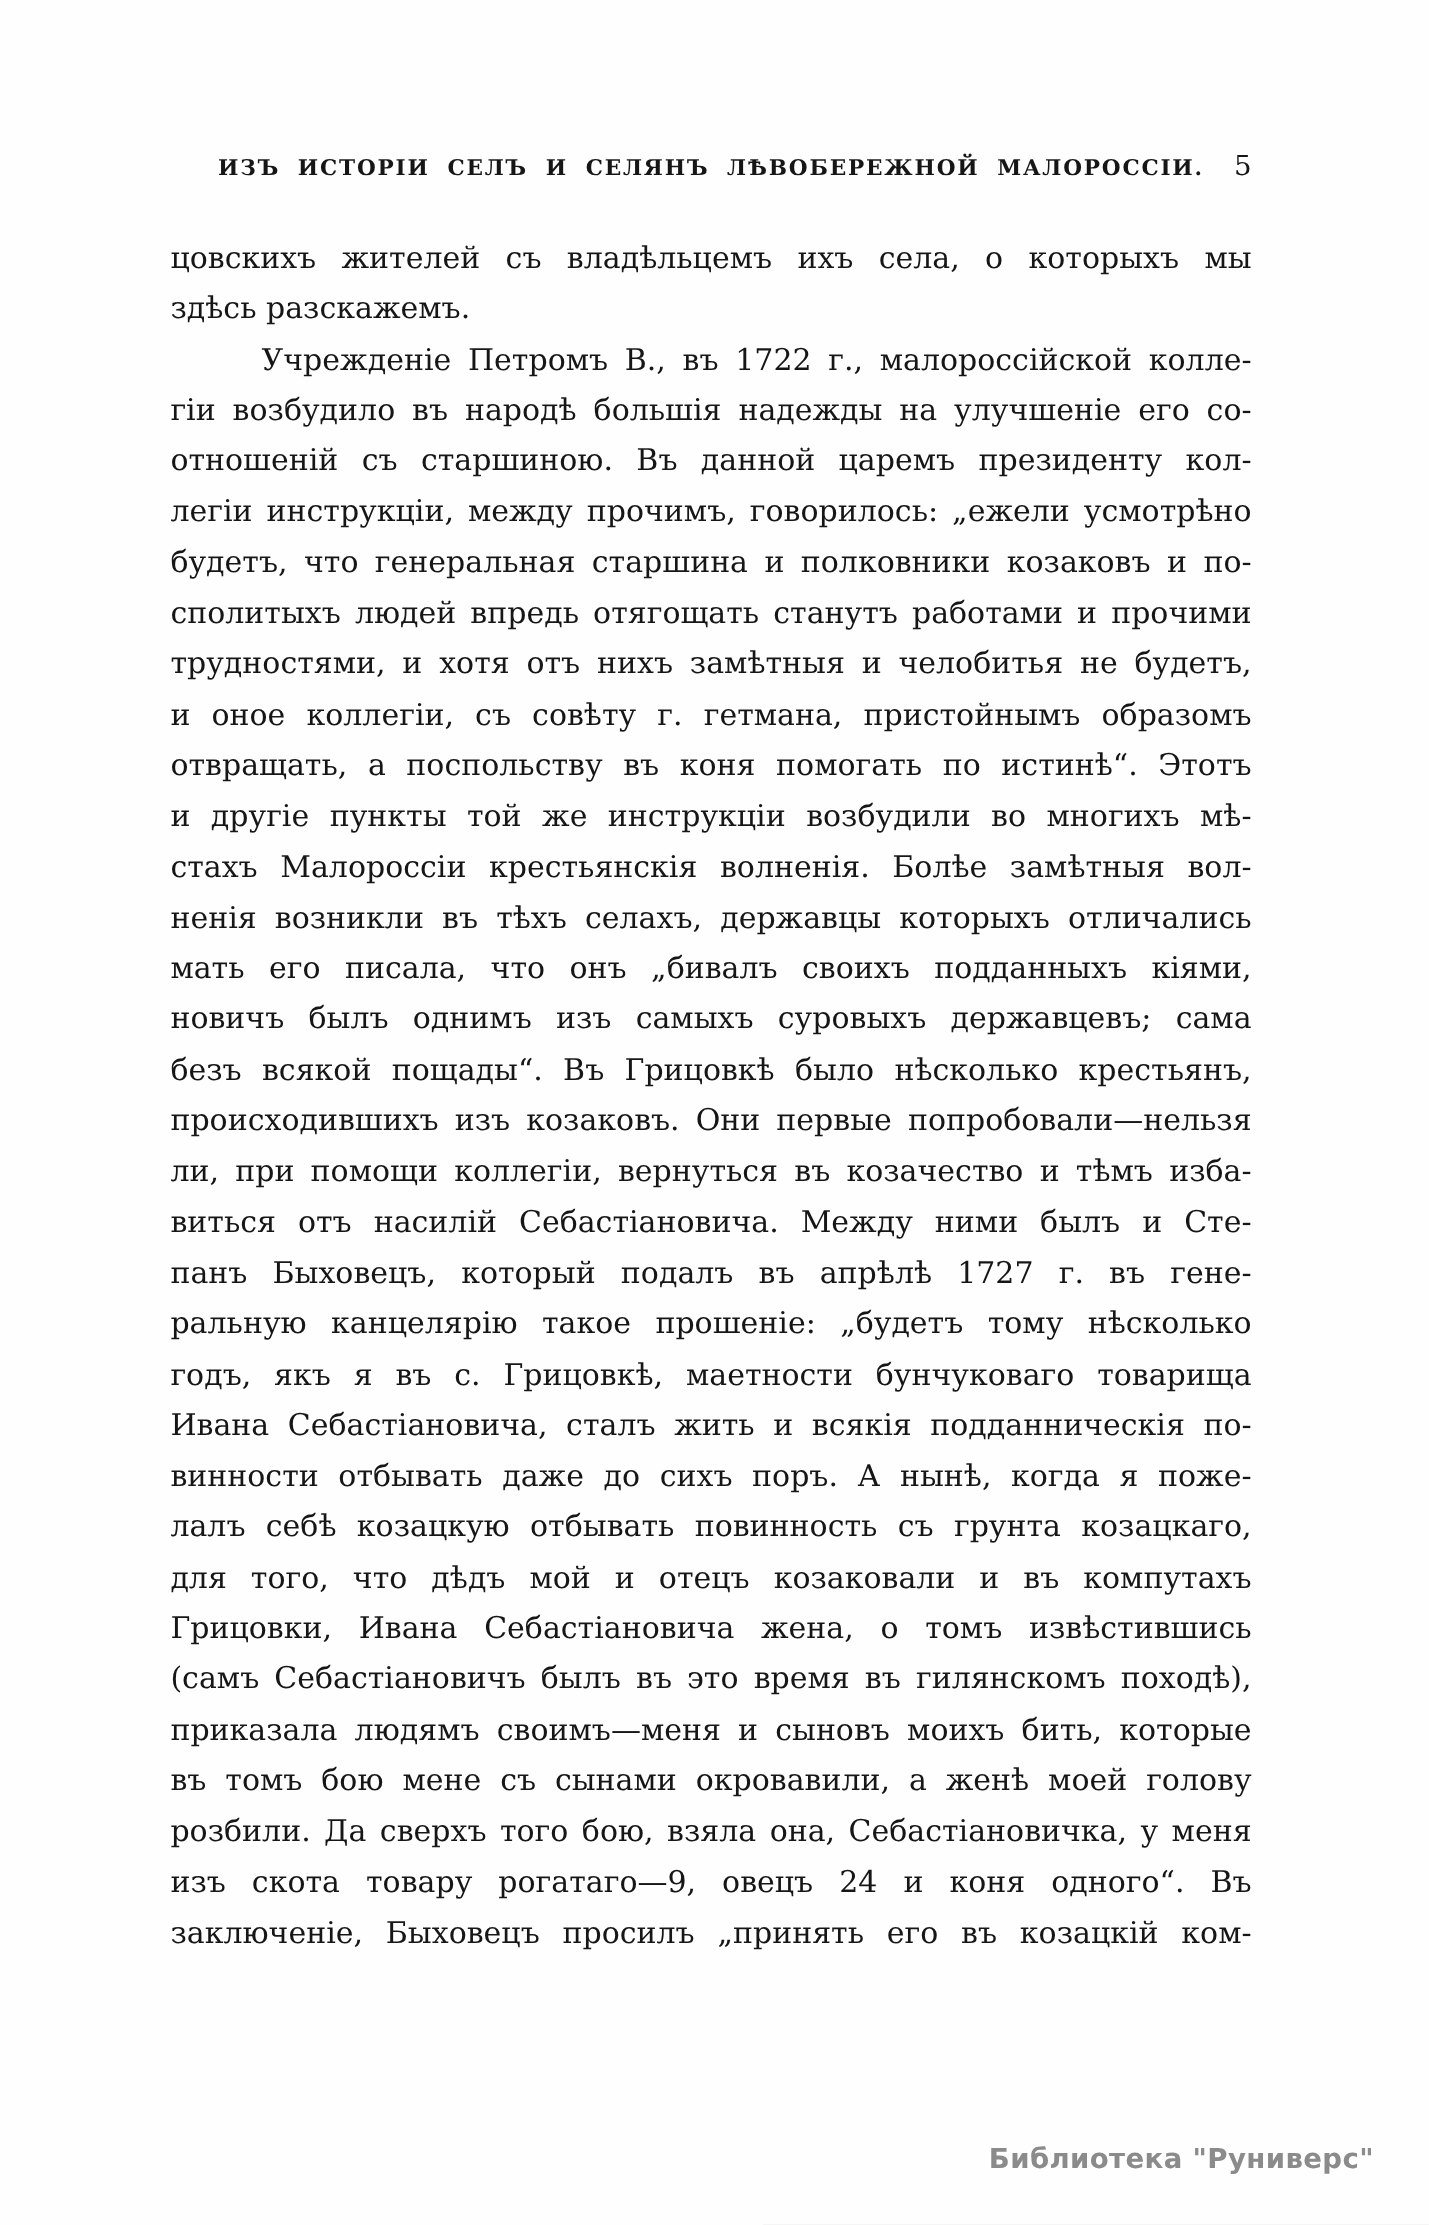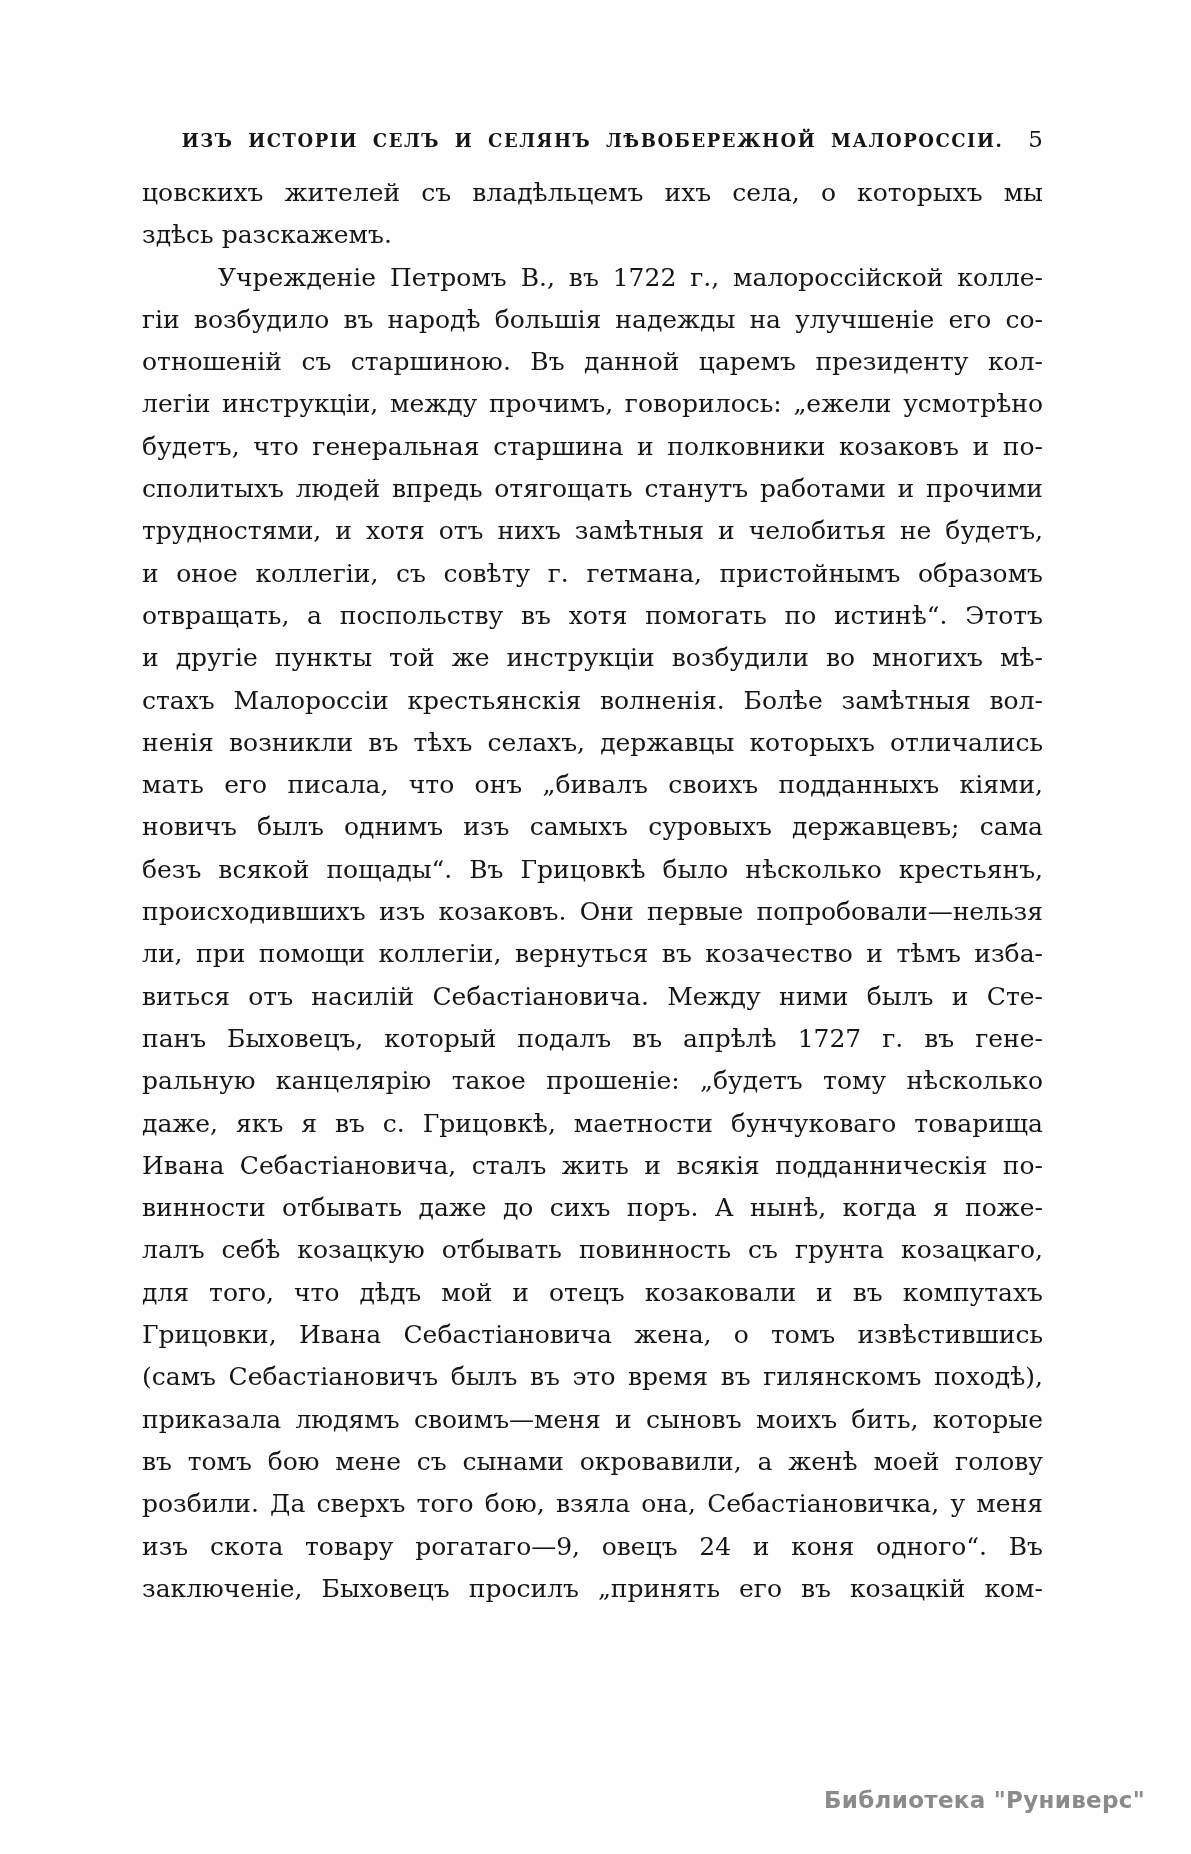--- a/index.html
+++ b/index.html
@@ -37,21 +37,21 @@
   .page-number {
     position: absolute;
     right: 0;
     top: 0;
     font-size: 23px;
     font-weight: 400;
   }
   .text-body {
     position: absolute;
     left: 142px;
-    top: 172px;
+    top: 194px;
     width: 901px;
   }
   .line {
     height: 42.3px;
     line-height: 42.3px;
     font-size: 25px;
     text-align: justify;
     text-align-last: justify;
     overflow: visible;
     white-space: normal;
@@ -88,33 +88,33 @@
       <div class="line">цовскихъ жителей съ владѣльцемъ ихъ села, о которыхъ мы</div>
       <div class="line para-end">здѣсь разскажемъ.</div>
       <div class="line indent">Учрежденіе Петромъ В., въ 1722 г., малороссійской колле-</div>
       <div class="line">гіи возбудило въ народѣ большія надежды на улучшеніе его со-</div>
       <div class="line">отношеній съ старшиною. Въ данной царемъ президенту кол-</div>
       <div class="line">легіи инструкціи, между прочимъ, говорилось: „ежели усмотрѣно</div>
       <div class="line">будетъ, что генеральная старшина и полковники козаковъ и по-</div>
       <div class="line">сполитыхъ людей впредь отягощать станутъ работами и прочими</div>
       <div class="line">трудностями, и хотя отъ нихъ замѣтныя и челобитья не будетъ,</div>
       <div class="line">и оное коллегіи, съ совѣту г. гетмана, пристойнымъ образомъ</div>
-      <div class="line">отвращать, а поспольству въ хотя помогать по истинѣ“. Этотъ</div>
+      <div class="line">отвращать, а поспольству въ коня помогать по истинѣ“. Этотъ</div>
       <div class="line">и другіе пункты той же инструкціи возбудили во многихъ мѣ-</div>
       <div class="line">стахъ Малороссіи крестьянскія волненія. Болѣе замѣтныя вол-</div>
       <div class="line">ненія возникли въ тѣхъ селахъ, державцы которыхъ отличались</div>
       <div class="line">мать его писала, что онъ „бивалъ своихъ подданныхъ кіями,</div>
       <div class="line">новичъ былъ однимъ изъ самыхъ суровыхъ державцевъ; сама</div>
       <div class="line">безъ всякой пощады“. Въ Грицовкѣ было нѣсколько крестьянъ,</div>
       <div class="line">происходившихъ изъ козаковъ. Они первые попробовали—нельзя</div>
       <div class="line">ли, при помощи коллегіи, вернуться въ козачество и тѣмъ изба-</div>
       <div class="line">виться отъ насилій Себастіановича. Между ними былъ и Сте-</div>
       <div class="line">панъ Быховецъ, который подалъ въ апрѣлѣ 1727 г. въ гене-</div>
       <div class="line">ральную канцелярію такое прошеніе: „будетъ тому нѣсколько</div>
-      <div class="line">даже, якъ я въ с. Грицовкѣ, маетности бунчуковаго товарища</div>
+      <div class="line">годъ, якъ я въ с. Грицовкѣ, маетности бунчуковаго товарища</div>
       <div class="line">Ивана Себастіановича, сталъ жить и всякія подданническія по-</div>
       <div class="line">винности отбывать даже до сихъ поръ. А нынѣ, когда я поже-</div>
       <div class="line">лалъ себѣ козацкую отбывать повинность съ грунта козацкаго,</div>
       <div class="line">для того, что дѣдъ мой и отецъ козаковали и въ компутахъ</div>
       <div class="line">Грицовки, Ивана Себастіановича жена, о томъ извѣстившись</div>
       <div class="line">(самъ Себастіановичъ былъ въ это время въ гилянскомъ походѣ),</div>
       <div class="line">приказала людямъ своимъ—меня и сыновъ моихъ бить, которые</div>
       <div class="line">въ томъ бою мене съ сынами окровавили, а женѣ моей голову</div>
       <div class="line">розбили. Да сверхъ того бою, взяла она, Себастіановичка, у меня</div>
       <div class="line">изъ скота товару рогатаго—9, овецъ 24 и коня одного“. Въ</div>

